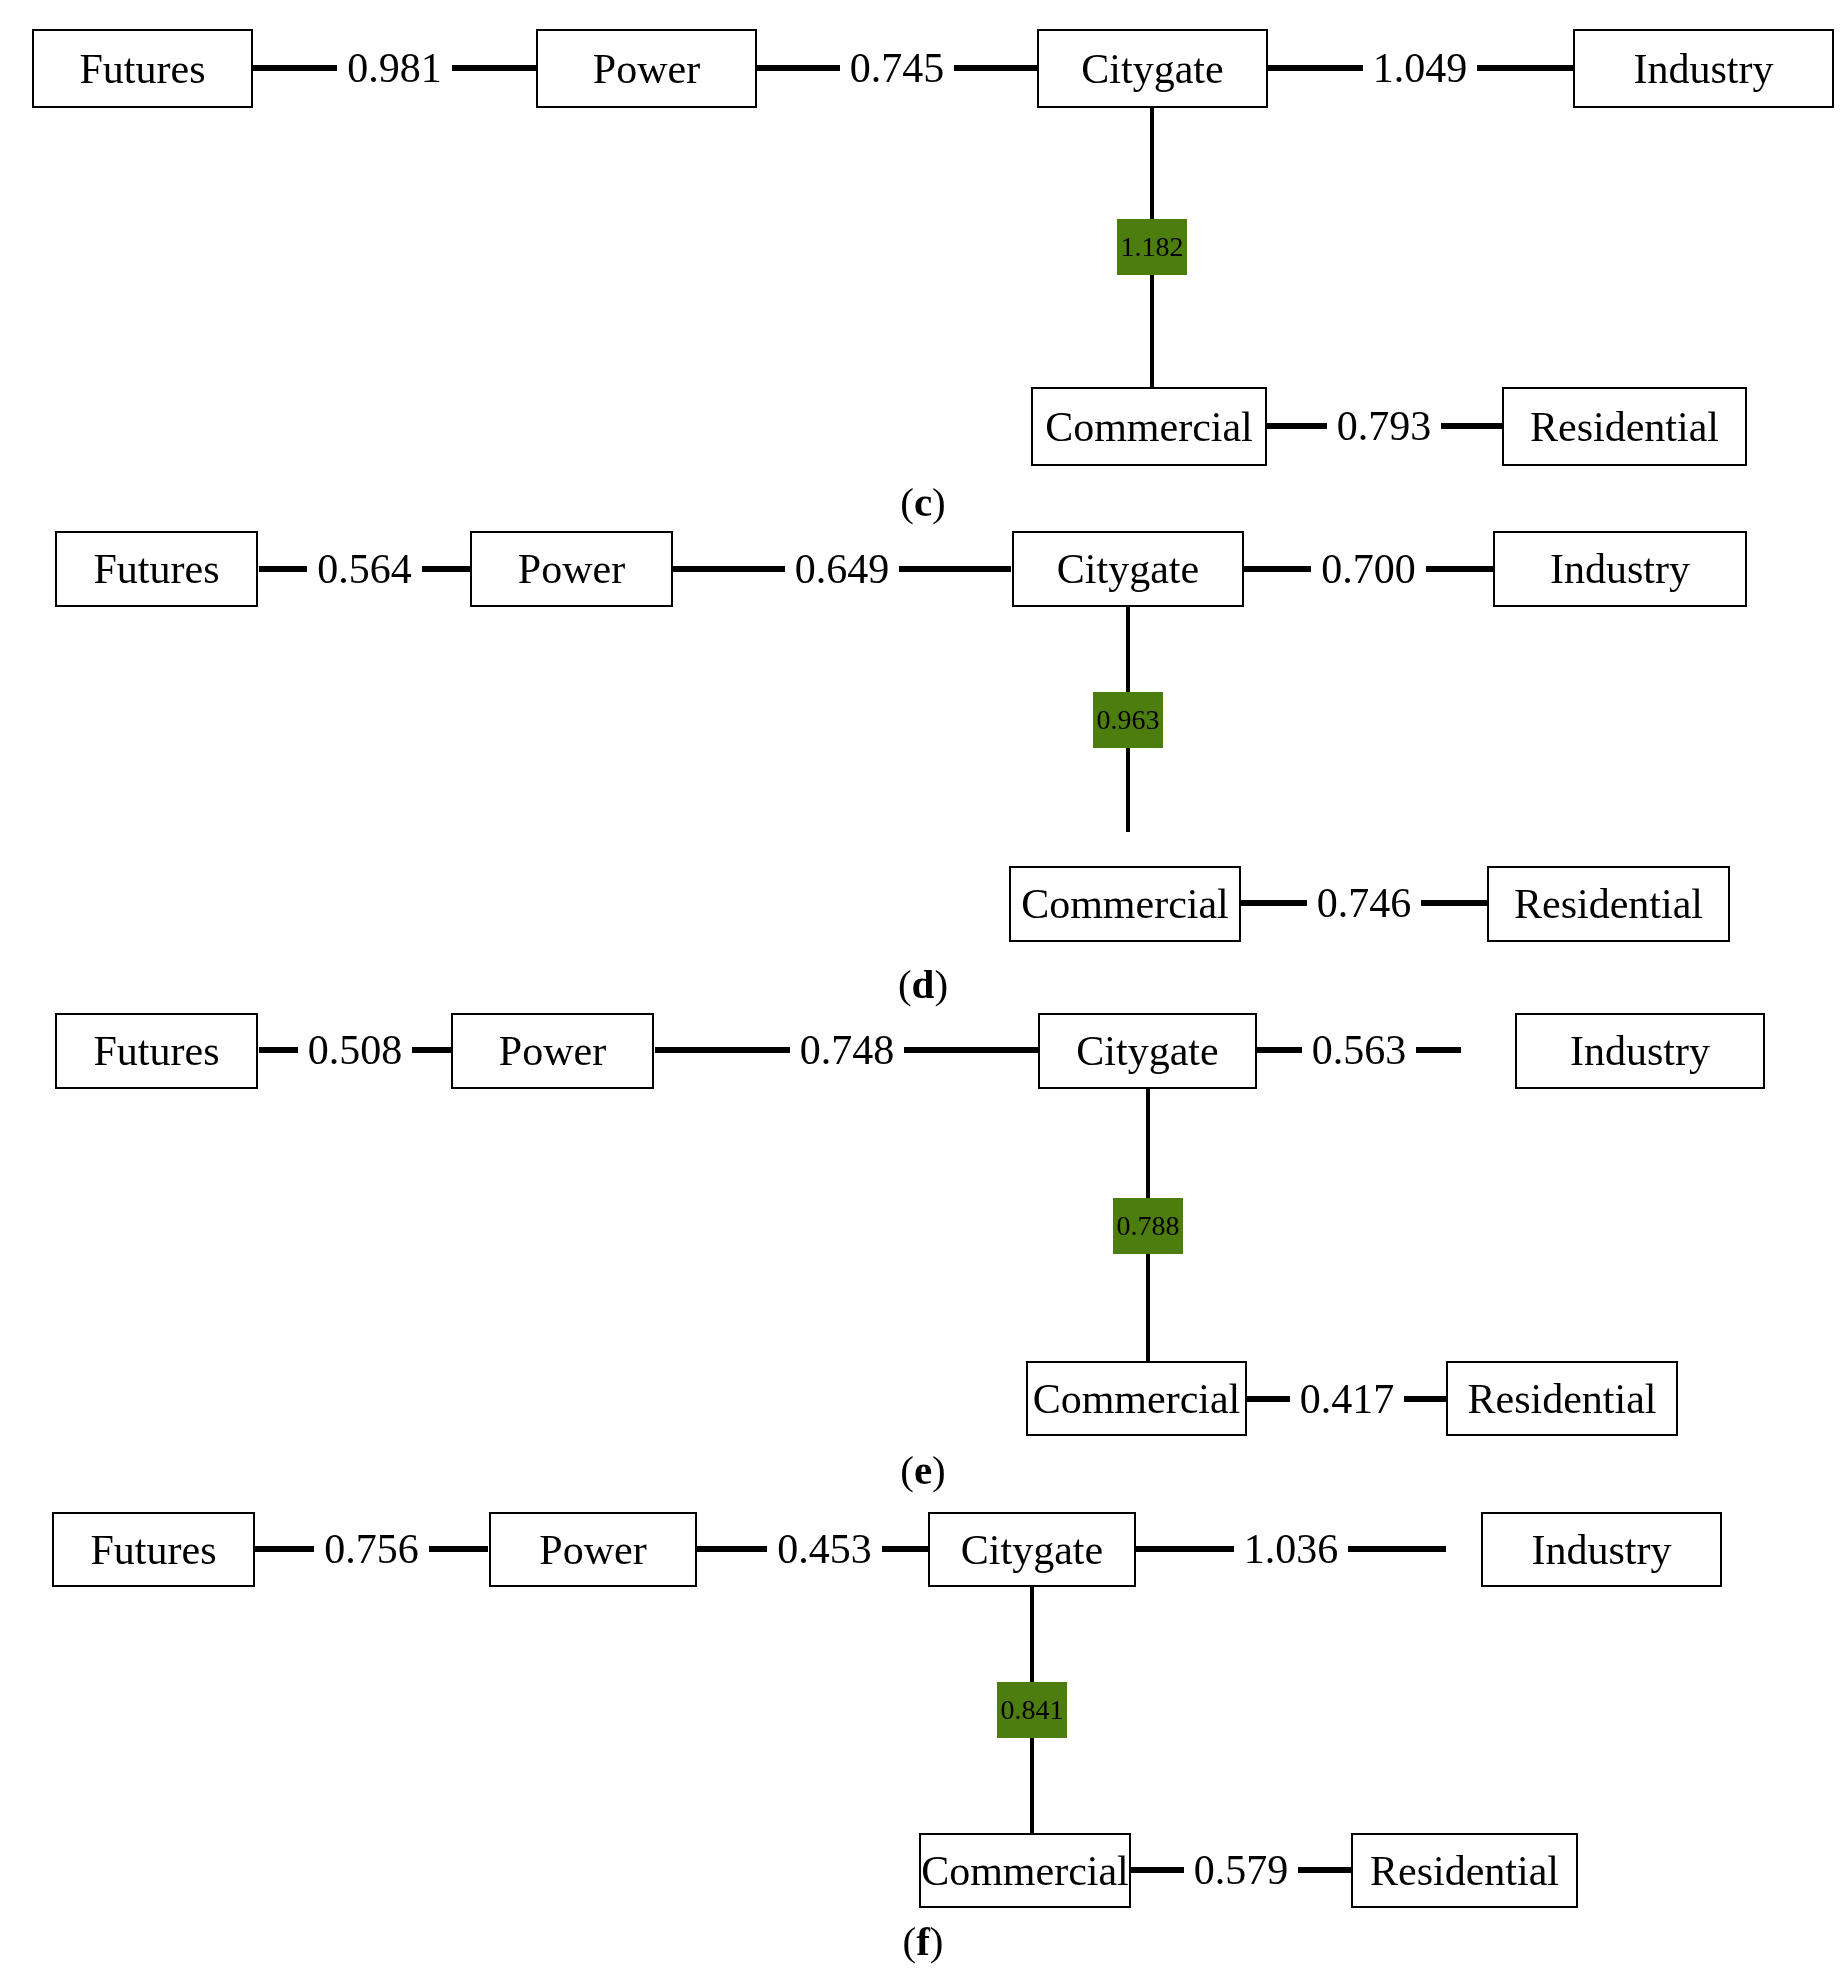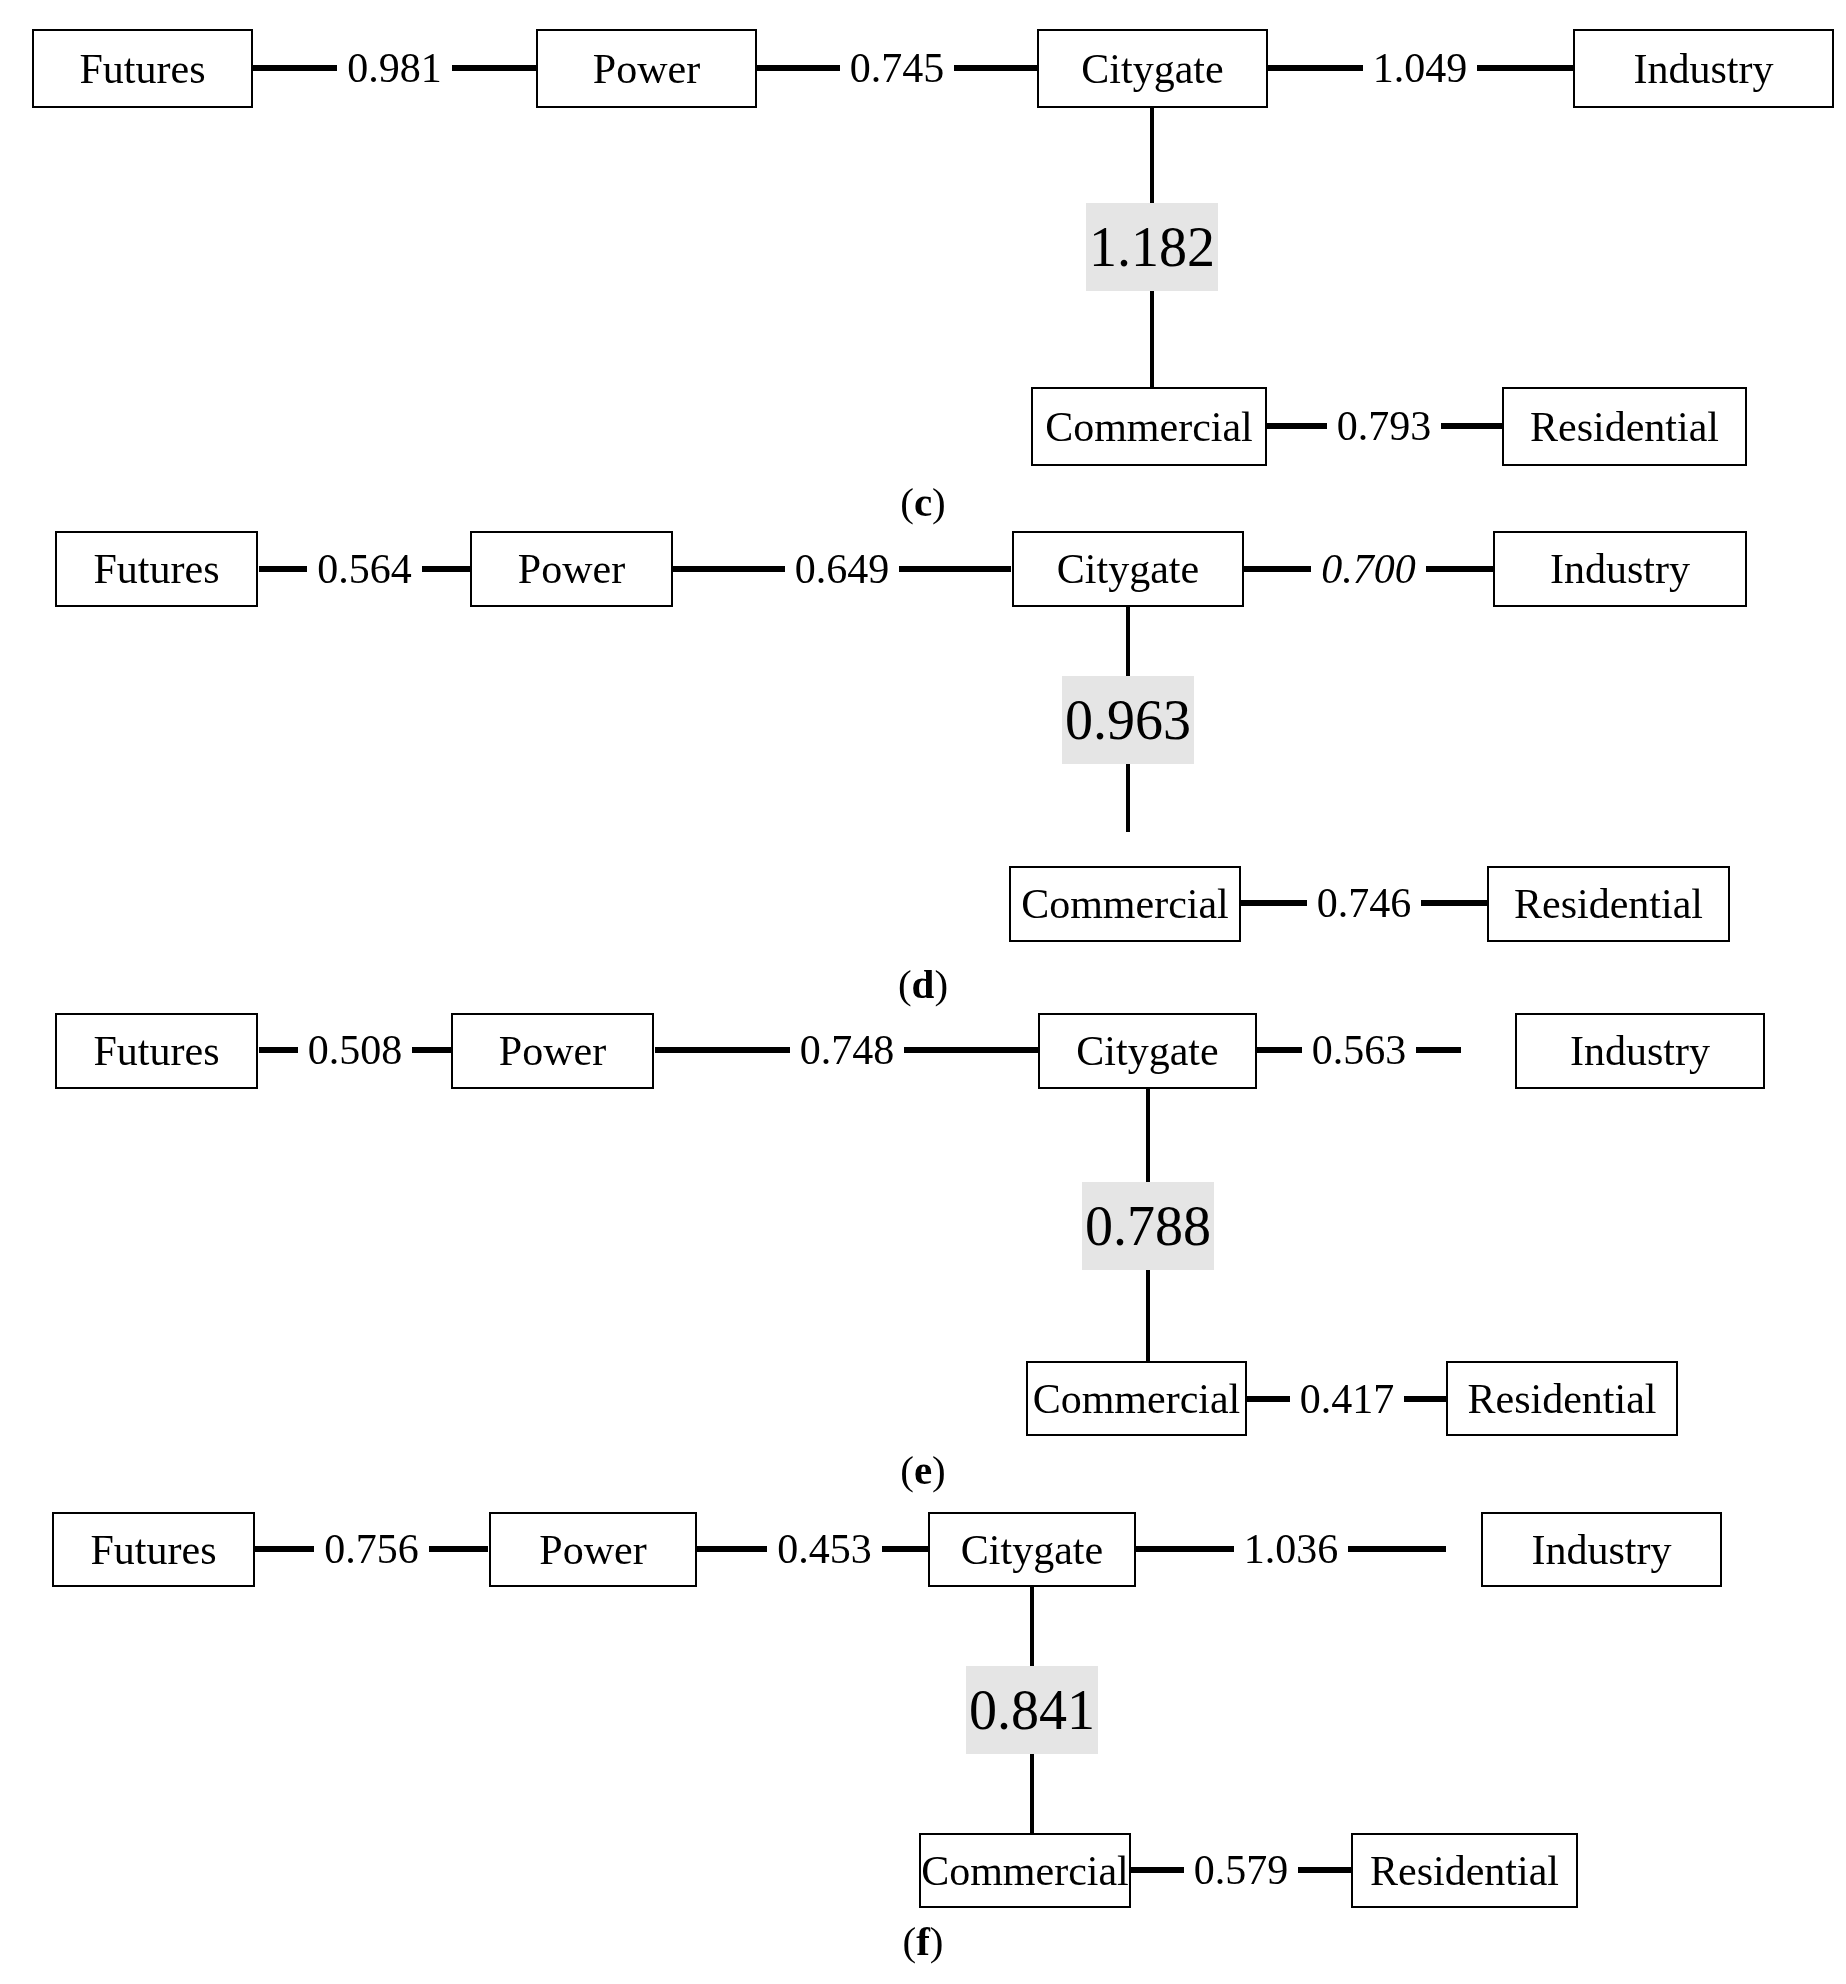--- a/index.html
+++ b/index.html
@@ -58,23 +58,23 @@
     content: "";
     position: absolute;
     top: 0; bottom: 0;
     left: 50%;
     width: 3.9px;
     margin-left: -1.9px;
     background: #000;
   }
   .edge-v .lbl {
     position: relative;
-    background: #e5e5e5;
+    background: #4d7c0f;
     padding: 12px 3.3px;
-    font-size: 56px;
+    font-size: 28px;
     white-space: nowrap;
   }
   .caption {
     position: absolute;
     left: 0;
     width: 100%;
     text-align: center;
     font-size: 41px;
     font-weight: normal;
   }
@@ -133,21 +133,21 @@
     </div>
     <div class="node" style="left:470px;top:531px;width:203px;height:76px;">
       <span>Power</span>
     </div>
     <div class="edge-h" style="left:673px;top:536px;width:338px;">
       <span class="lbl">0.649</span>
     </div>
     <div class="node" style="left:1012px;top:531px;width:232px;height:76px;">
       <span>Citygate</span>
     </div>
-    <div class="edge-h" style="left:1244px;top:536px;width:249px;font-style:italic;">
+    <div class="edge-h" style="left:1244px;top:536px;width:249px;">
       <span class="lbl">0.700</span>
     </div>
     <div class="node" style="left:1493px;top:531px;width:254px;height:76px;">
       <span>Industry</span>
     </div>
     <div class="edge-v" style="left:1045px;top:607px;height:225px;">
       <span class="lbl">0.963</span>
     </div>
     <div class="node" style="left:1009px;top:866px;width:232px;height:76px;">
       <span>Commercial</span>

